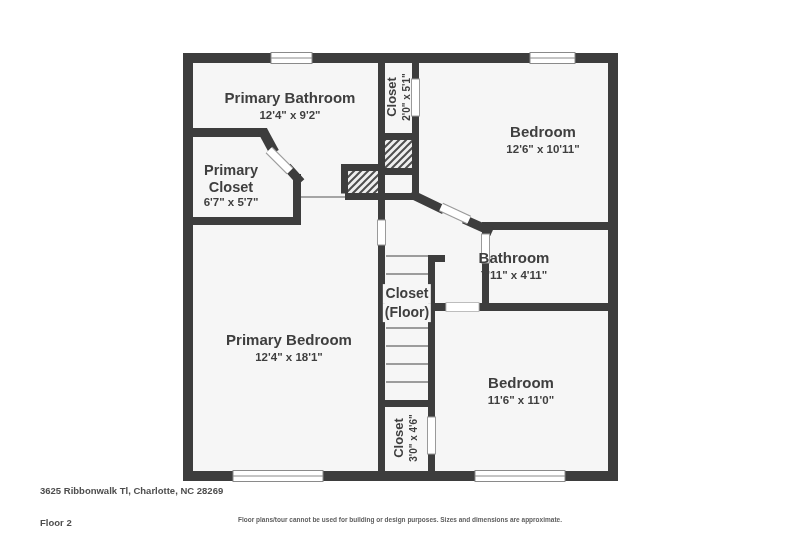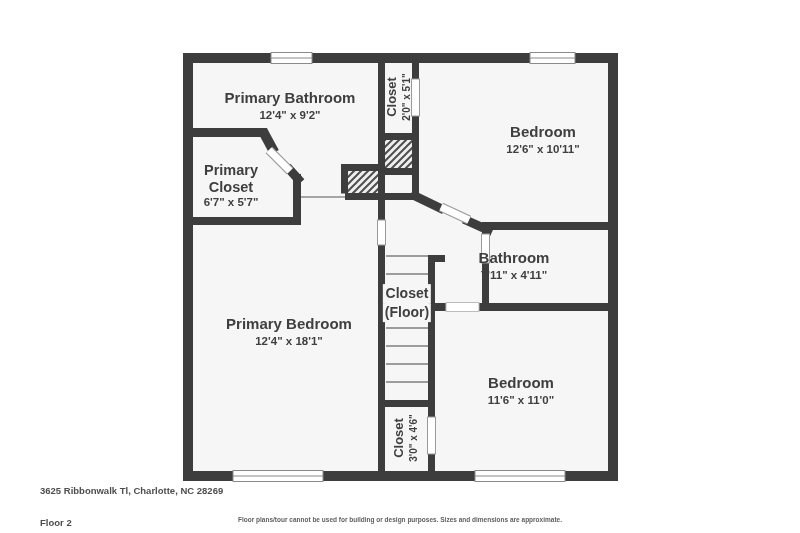--- a/index.html
+++ b/index.html
@@ -162,21 +162,21 @@
   <div class="room-label" style="left:514px;top:266px;">
     <div class="room-name">Bathroom</div>
     <div class="room-dims">7'11" x 4'11"</div>
   </div>
 
   <div class="room-label stairs-label" style="left:407px;top:303px;">
     <div class="room-name">Closet</div>
     <div class="room-dims">(Floor)</div>
   </div>
 
-  <div class="room-label" style="left:289px;top:332px;">
+  <div class="room-label" style="left:289px;top:348px;">
     <div class="room-name">Primary Bedroom</div>
     <div class="room-dims">12'4" x 18'1"</div>
   </div>
 
   <div class="room-label" style="left:521px;top:391px;">
     <div class="room-name">Bedroom</div>
     <div class="room-dims">11'6" x 11'0"</div>
   </div>
 
   <div class="room-label small rotated" style="left:406px;top:438px;">

